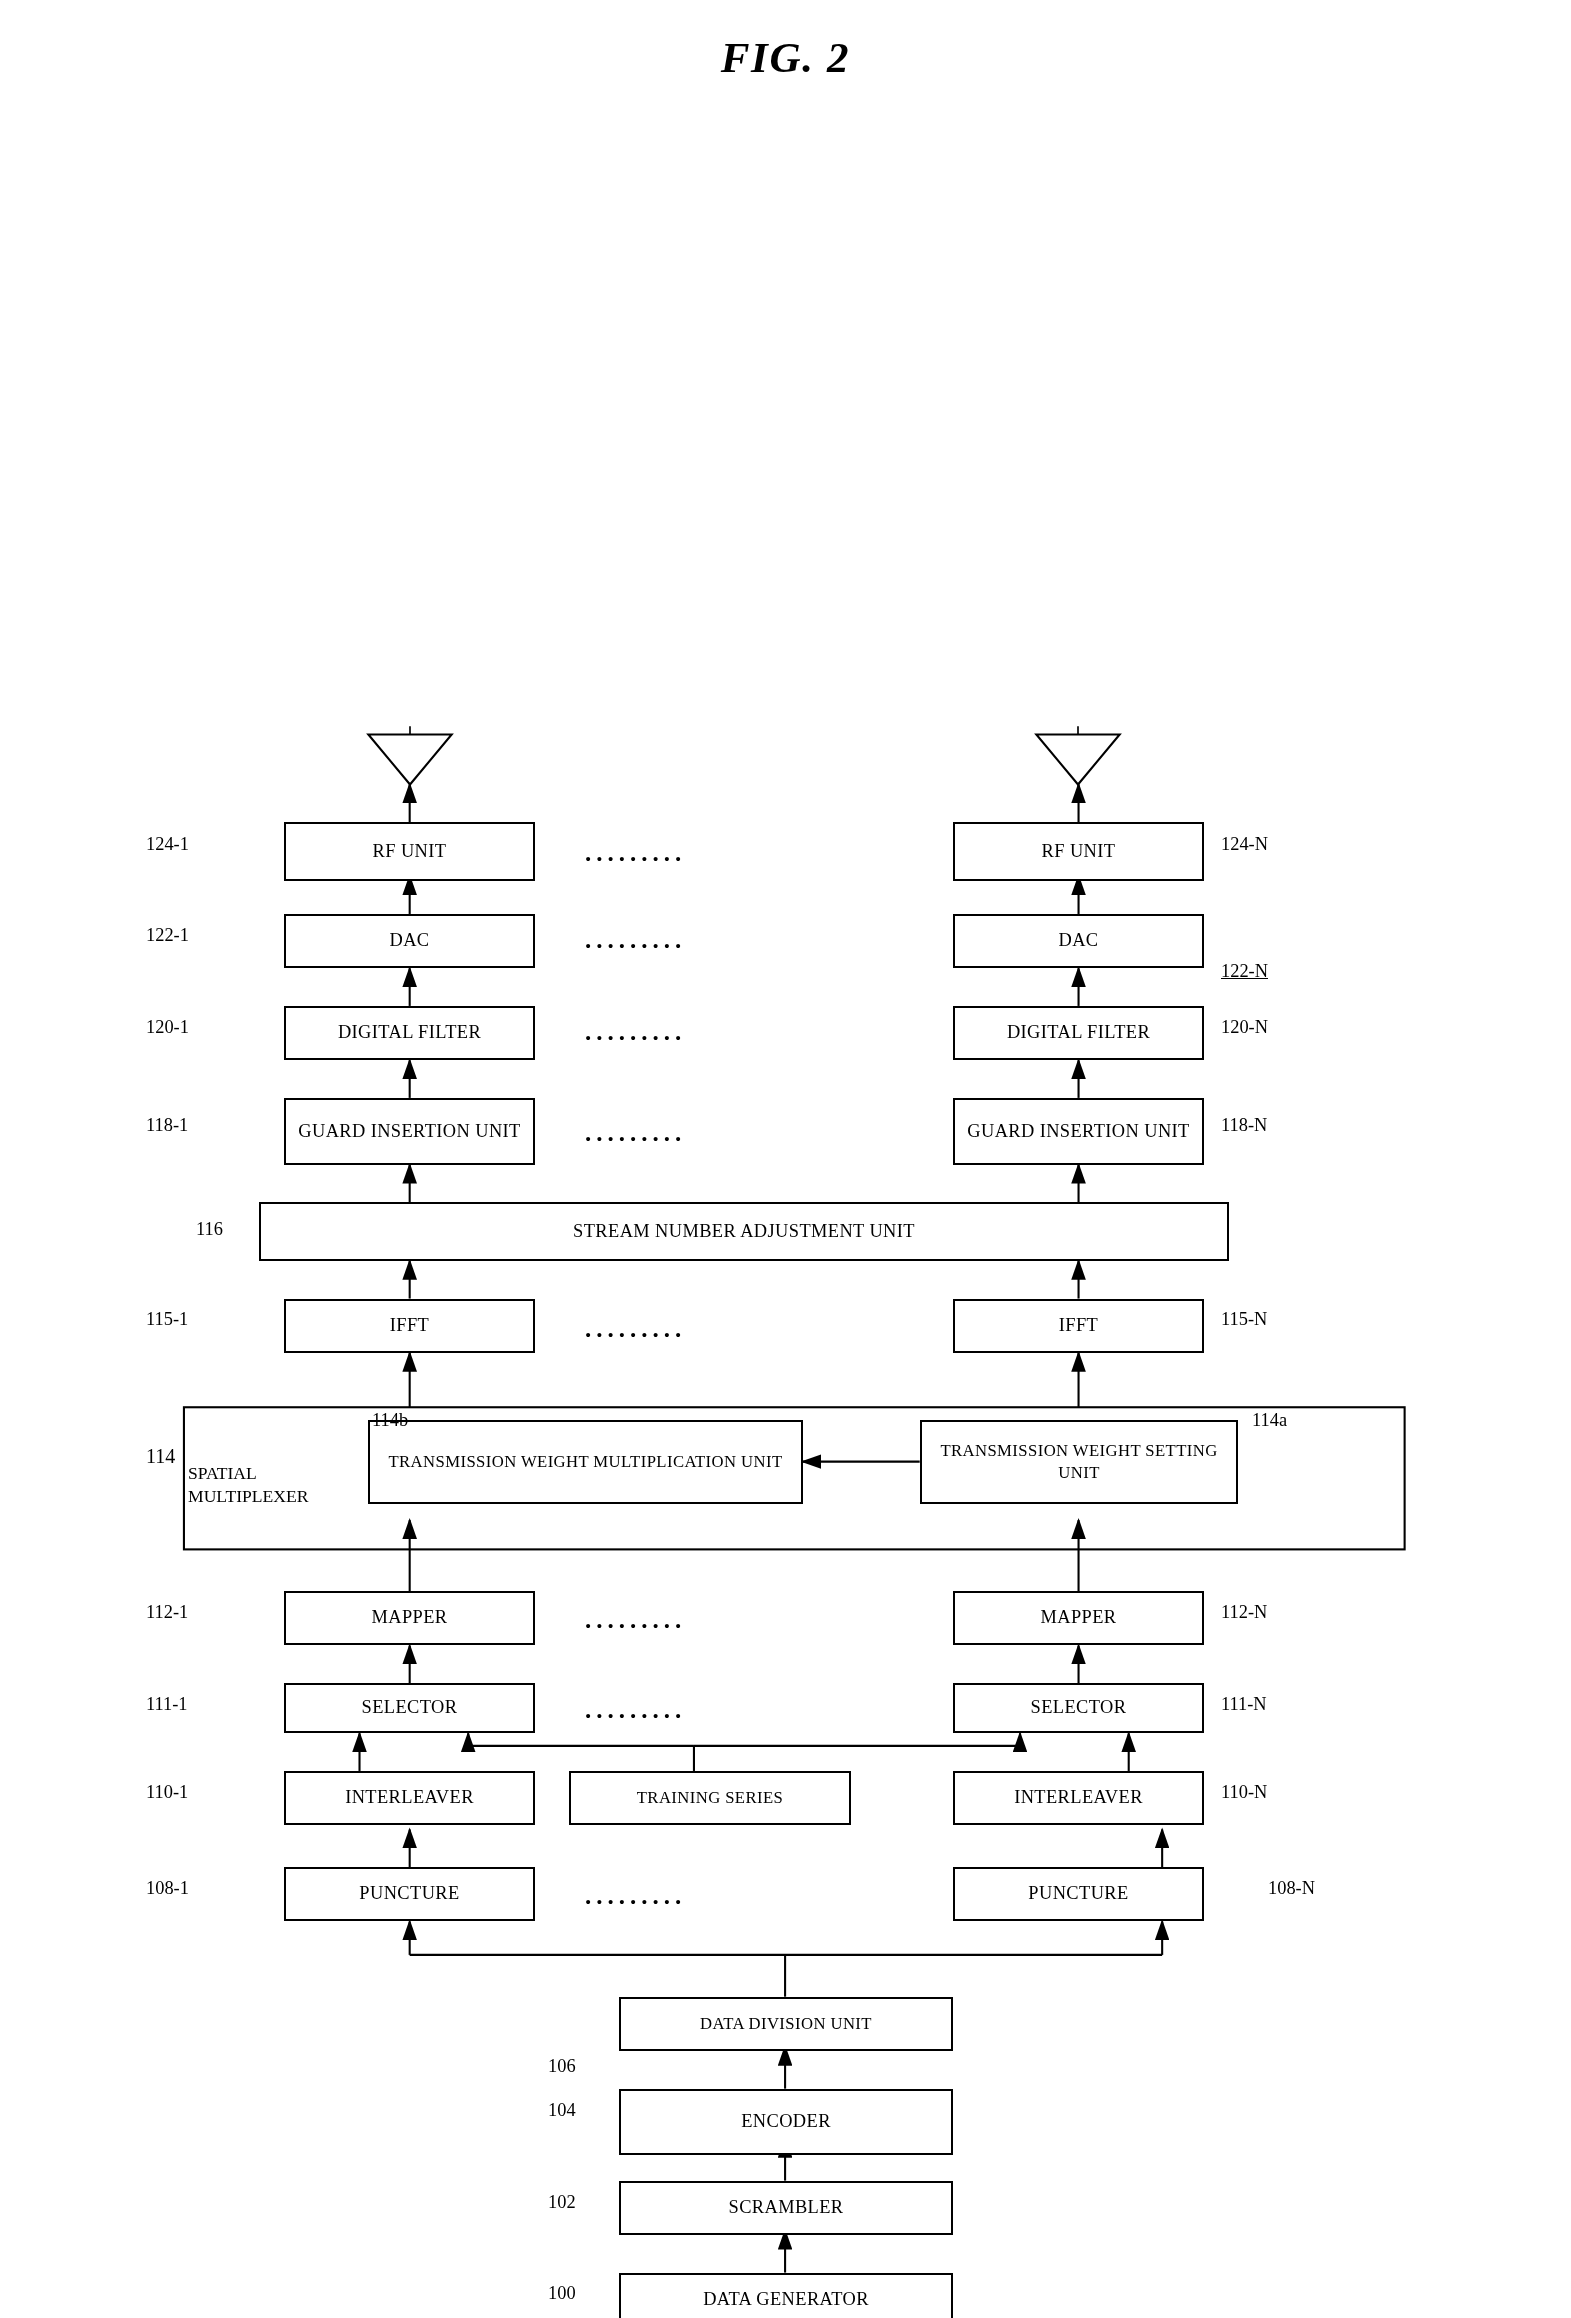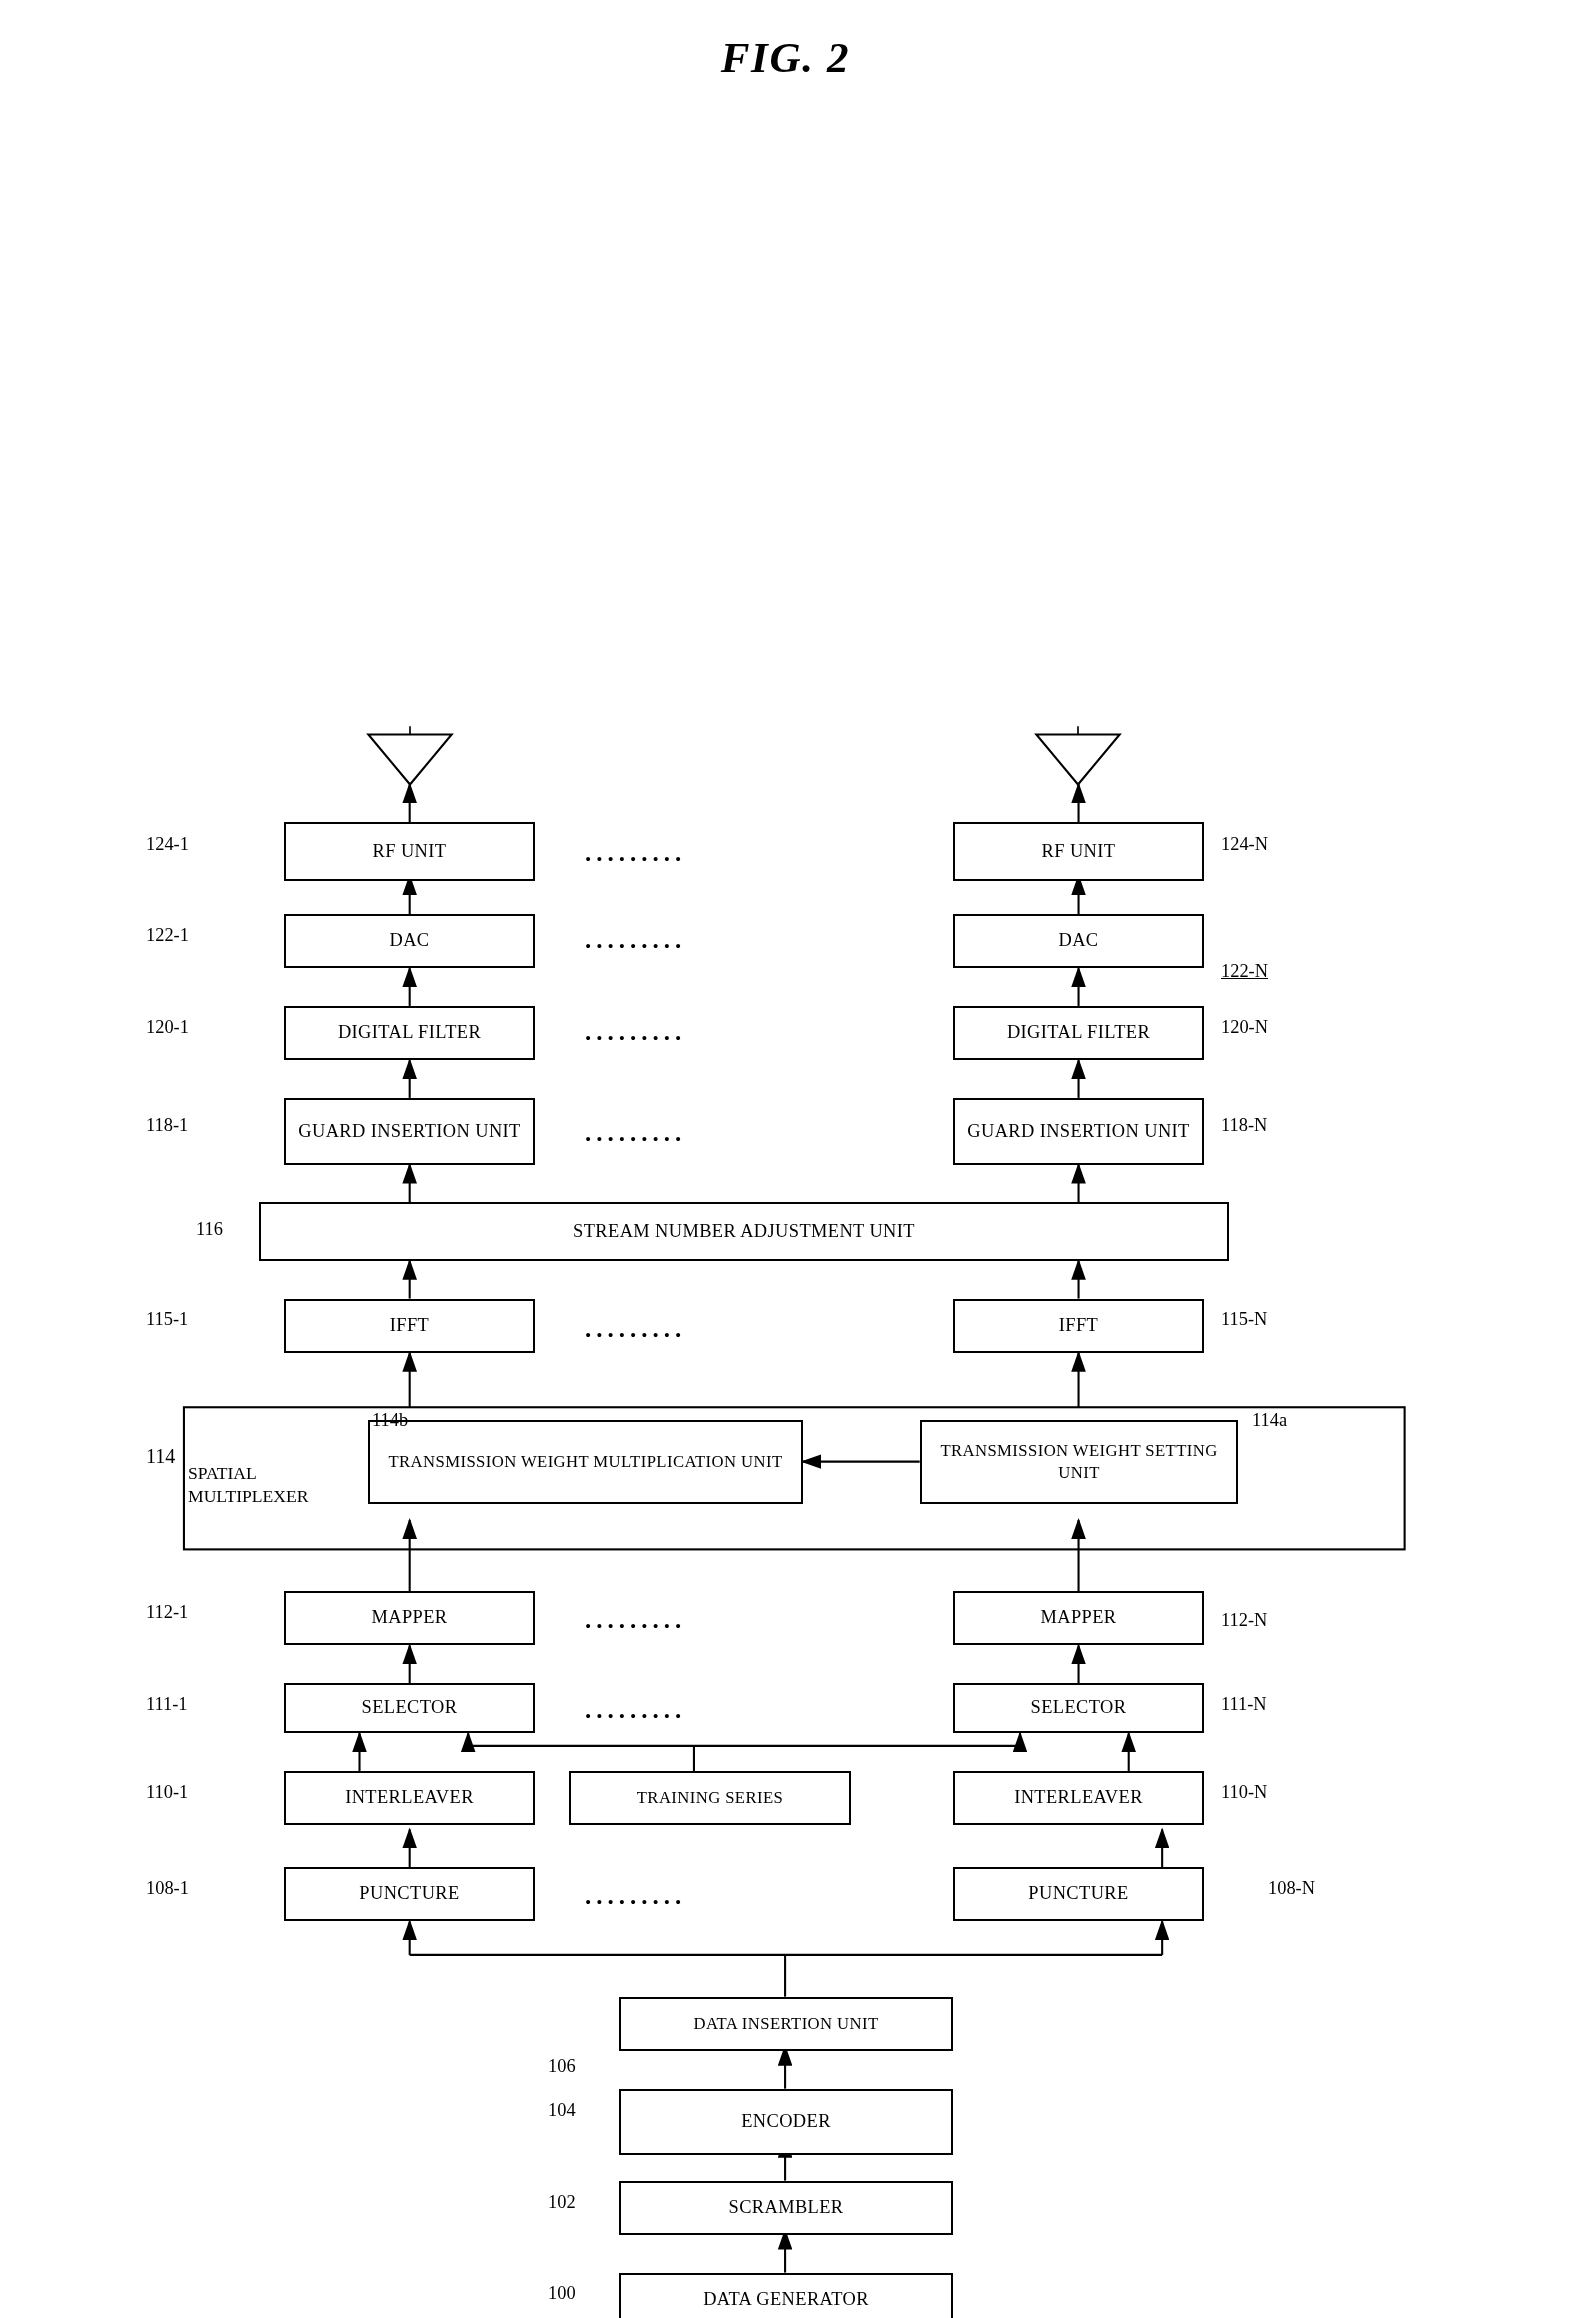--- a/index.html
+++ b/index.html
@@ -251,21 +251,21 @@
   <div class="block" style="left:284px;top:1484px;width:251px;height:54px;">
     <span>MAPPER</span>
   </div>
 
   <div class="ref-label" style="left:146px;top:1495px;">112-1</div>
 
   <div class="block" style="left:953px;top:1484px;width:251px;height:54px;">
     <span>MAPPER</span>
   </div>
 
-  <div class="ref-label" style="left:1221px;top:1495px;margin-top:8px;">112-N</div>
+  <div class="ref-label" style="left:1221px;top:1495px;">112-N</div>
 
   <div class="block" style="left:284px;top:1576px;width:251px;height:50px;">
     <span>SELECTOR</span>
   </div>
 
   <div class="ref-label" style="left:146px;top:1587px;">111-1</div>
 
   <div class="block" style="left:953px;top:1576px;width:251px;height:50px;">
     <span>SELECTOR</span>
   </div>
@@ -294,21 +294,21 @@
 
   <div class="ref-label" style="left:146px;top:1771px;">108-1</div>
 
   <div class="block" style="left:953px;top:1760px;width:251px;height:54px;">
     <span>PUNCTURE</span>
   </div>
 
   <div class="ref-label" style="left:1268px;top:1771px;">108-N</div>
 
   <div class="block" style="left:619px;top:1890px;width:334px;height:54px;font-size:16.7px;">
-    <span>DATA INSERTION UNIT</span>
+    <span>DATA DIVISION UNIT</span>
   </div>
 
   <div class="ref-label" style="left:548px;top:1901px;margin-top:48px;">106</div>
 
   <div class="block" style="left:619px;top:1982px;width:334px;height:66px;">
     <span>ENCODER</span>
   </div>
 
   <div class="ref-label" style="left:548px;top:1993px;">104</div>
 

